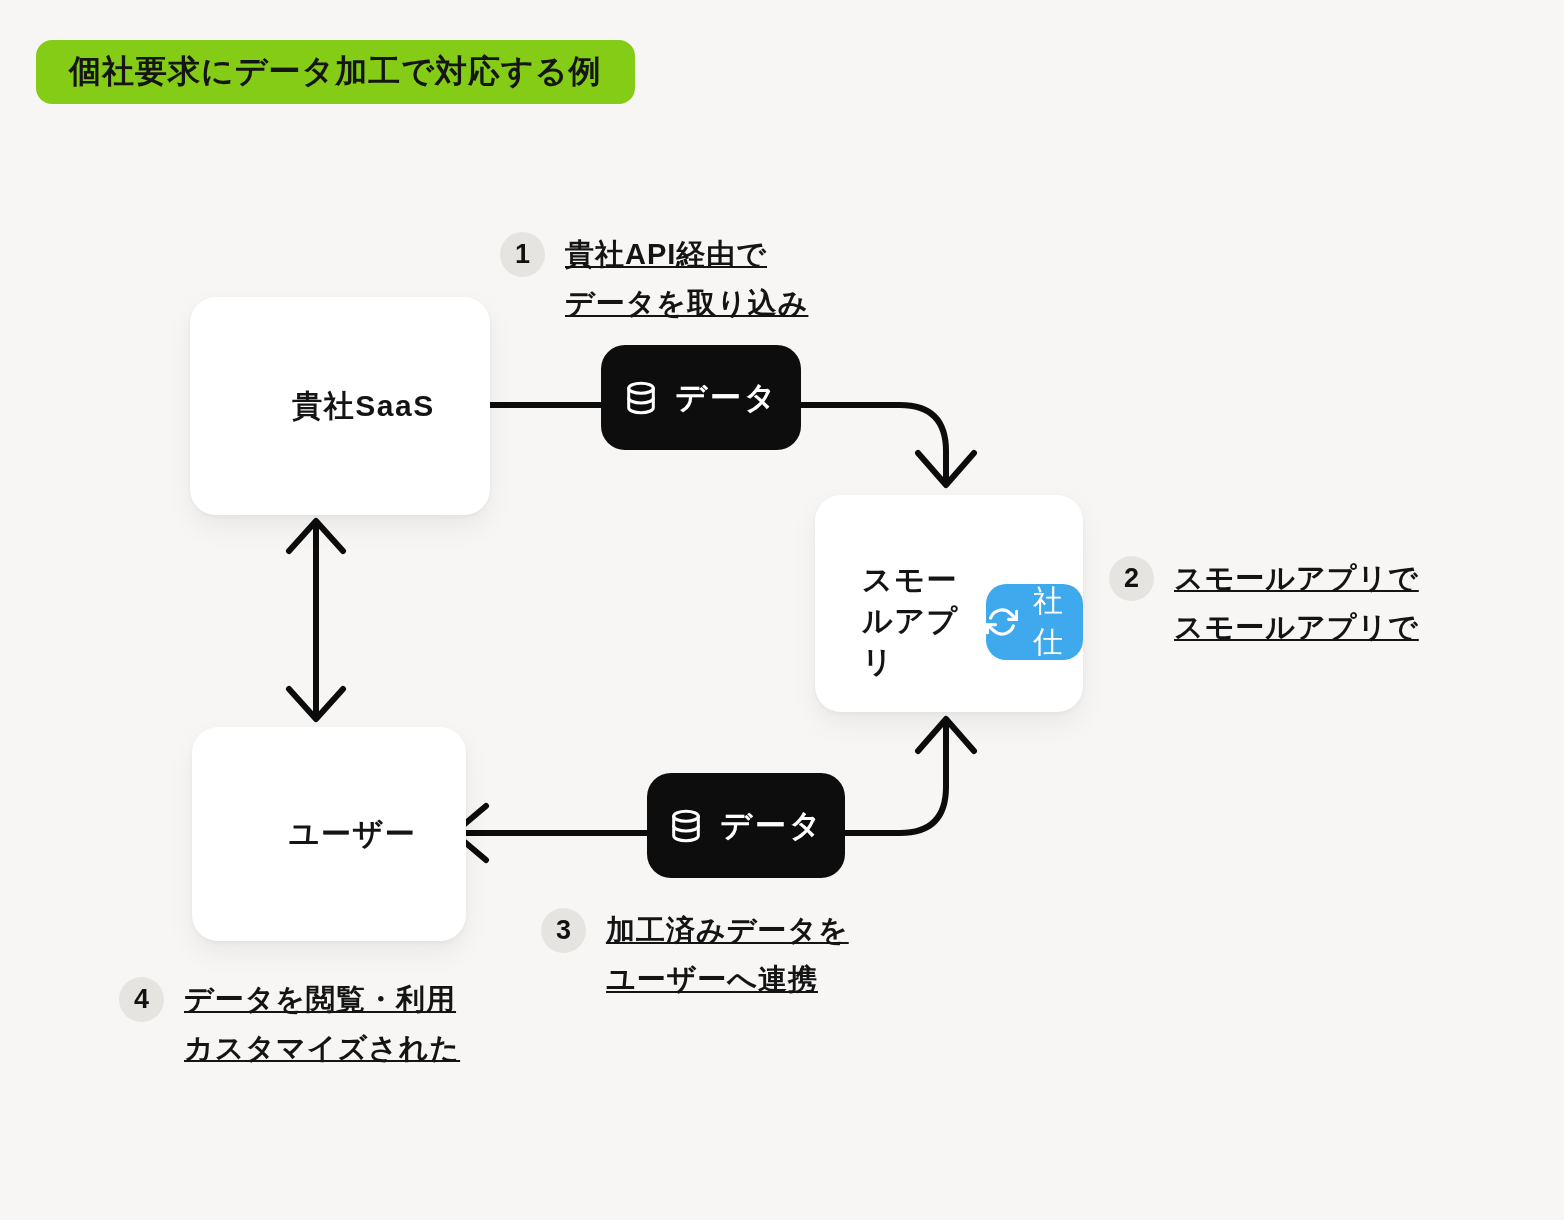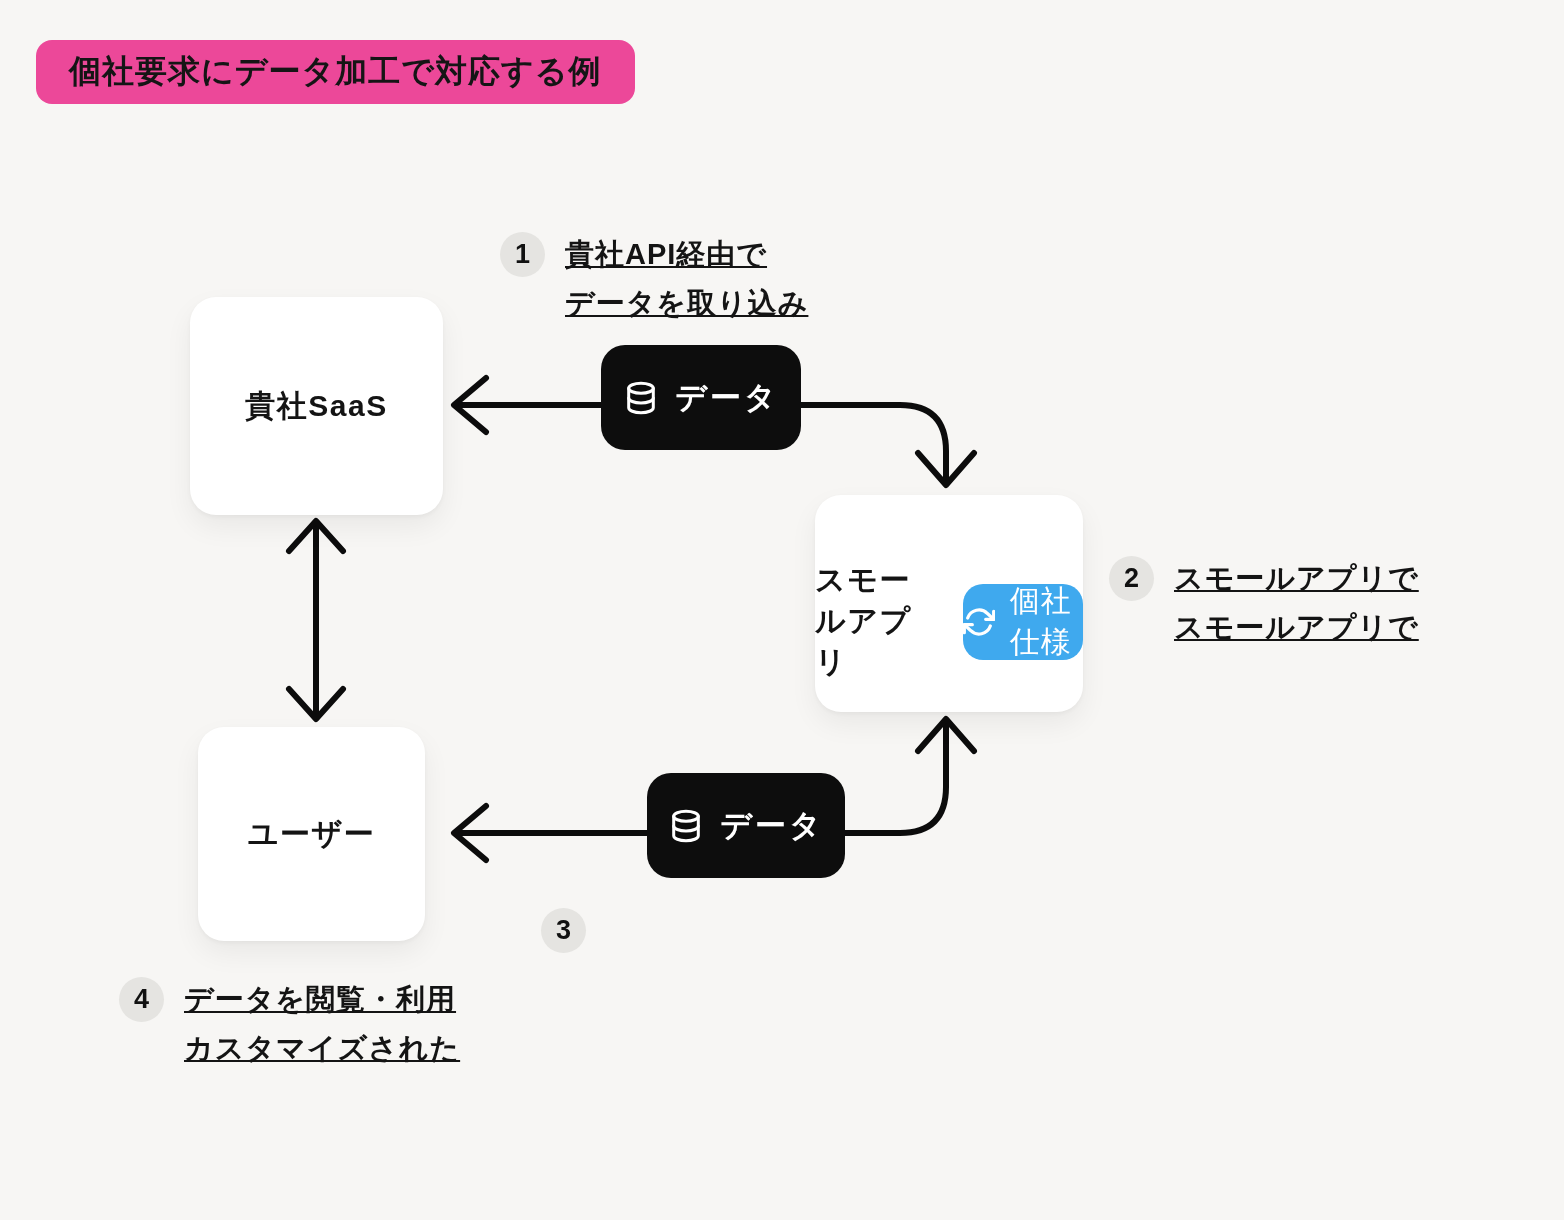--- a/index.html
+++ b/index.html
@@ -8,35 +8,35 @@
     background: #f7f6f4;
     font-family: "Liberation Sans", "DejaVu Sans", sans-serif;
     position: relative;
     overflow: hidden;
   }
   .canvas { position: absolute; inset: 0; }
 
   .title-badge {
     position: absolute; left: 36px; top: 40px;
     height: 64px; padding: 0 33px;
-    background: #ec4899; border-radius: 16px;
+    background: #84cc16; border-radius: 16px;
     display: flex; align-items: center;
     font-size: 32px; font-weight: bold; color: #151515;
     letter-spacing: 1px;
   }
 
   svg.arrows { position: absolute; left: 0; top: 0; }
 
   .node {
     position: absolute; background: #ffffff; border-radius: 26px;
     box-shadow: 0 2px 4px rgba(0,0,0,0.04), 0 12px 28px rgba(0,0,0,0.06);
-    display: flex; align-items: center; justify-content: center;
+    display: flex; align-items: center; justify-content: center; padding-left: 47px;
   }
   .node-saas  { left: 190px; top: 297px; width: 253px; height: 218px; }
-  .node-user  { left: 198px; top: 727px; width: 227px; height: 214px; }
+  .node-user  { left: 192px; top: 727px; width: 227px; height: 214px; }
   .node-app   {
     left: 815px; top: 495px; width: 268px; height: 217px;
     flex-direction: row; justify-content: flex-start;
     padding-top: 36px; box-sizing: border-box; gap: 24px;
   }
   .node-label { font-size: 30px; font-weight: bold; color: #141414; letter-spacing: 1.5px; }
 
   .accent-button {
     display: flex; align-items: center; justify-content: center; gap: 15px;
     width: 218px; height: 76px; border-radius: 20px;
@@ -148,20 +148,24 @@
   <div class="step step-2">
     <div class="step-circle" style="background:#e5e4e1">2</div>
     <div class="step-text">
       <div>スモールアプリで</div>
       <div>スモールアプリで</div>
     </div>
   </div>
 
   <div class="step step-3">
     <div class="step-circle" style="background:#e5e4e1">3</div>
+    <div class="step-text">
+      <div>加工済みデータを</div>
+      <div>ユーザーへ連携</div>
+    </div>
   </div>
 
   <div class="step step-4">
     <div class="step-circle" style="background:#e5e4e1">4</div>
     <div class="step-text">
       <div>データを閲覧・利用</div>
       <div>カスタマイズされた</div>
     </div>
   </div>
 

